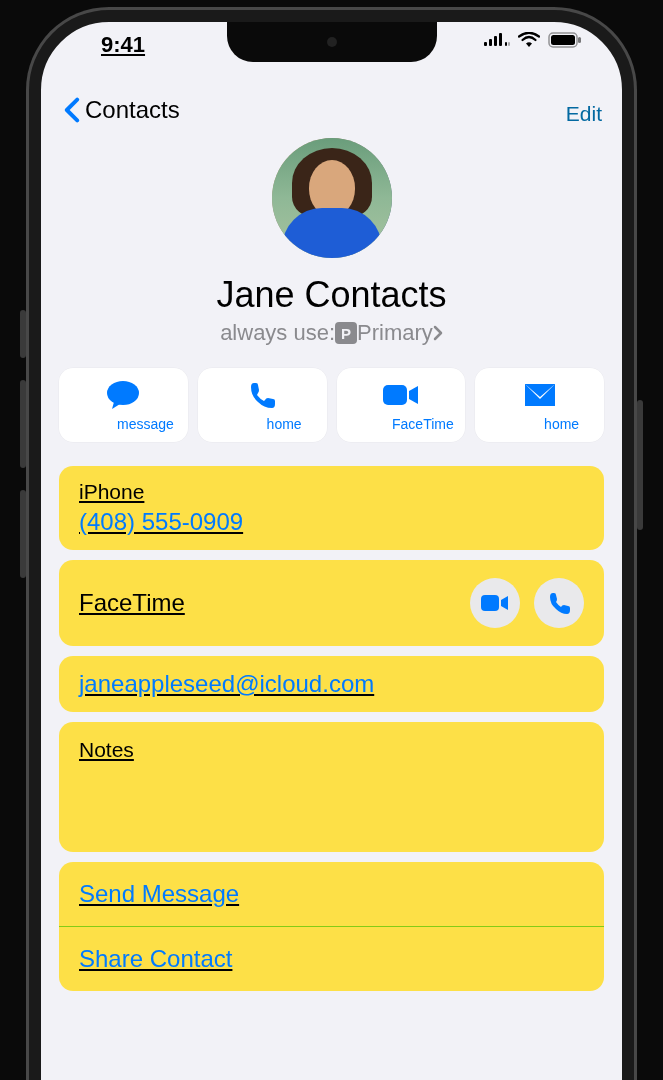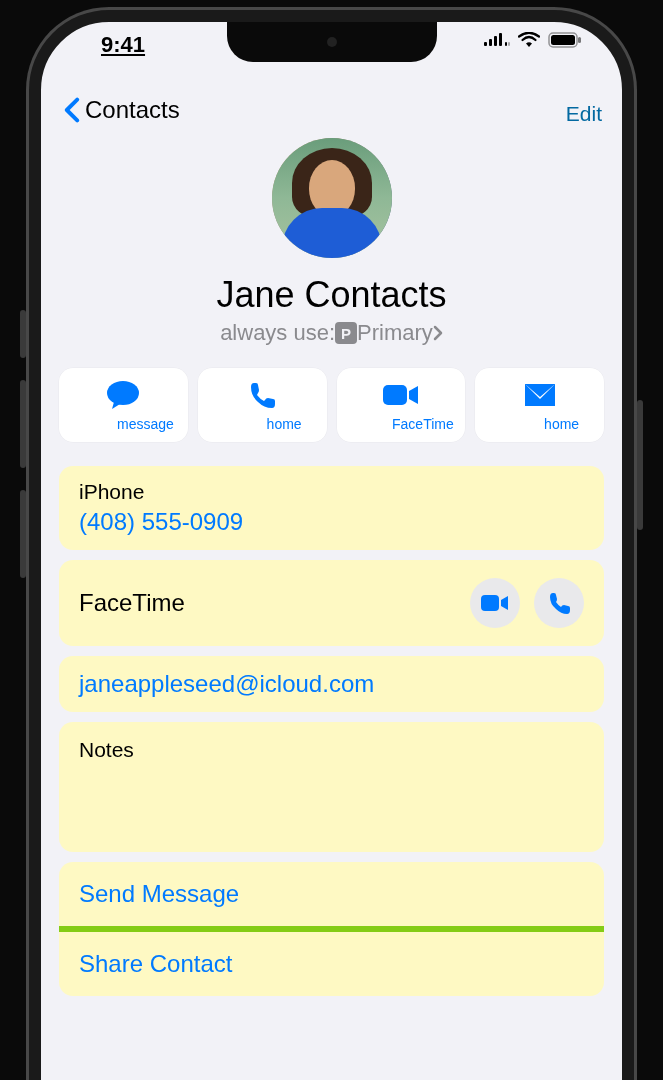--- a/index.html
+++ b/index.html
@@ -174,24 +174,25 @@
       box-shadow: 0 0 0 0.5px rgba(0,0,0,0.04);
     }
     .action-button .icon-wrap {
       height: 30px;
       display: flex;
       align-items: center;
       justify-content: center;
     }
     .action-button span { font-size: 14px; margin-left: 44px; }
     .card {
-      background: #fef9c3;
+      background: #fde047;
       border-radius: 14px;
       margin: 10px 18px;
       padding: 14px 20px;
+      text-decoration: underline;
     }
     .card-label {
       font-size: 21px;
       color: #000;
       margin-bottom: 4px;
     }
     .card-value-link {
       font-size: 24px;
       color: #007aff;
     }
@@ -219,21 +220,21 @@
     .notes-card {
       min-height: 130px;
       padding: 16px 20px;
     }
     .notes-label { font-size: 21px; color: #000; }
     .action-list-card { padding: 0; }
     .action-list-item {
       padding: 18px 20px;
       font-size: 24px;
       color: #007aff;
-      border-bottom: 6px solid #84cc16;
+      border-bottom: 1px solid #84cc16;
     }
     .action-list-item:last-child { border-bottom: none; }
     svg { display: block; }
   </style>
 </head>
 <body>
 
 <div class="side-button side-left-1"></div>
 <div class="side-button side-left-2"></div>
 <div class="side-button side-left-3"></div>

